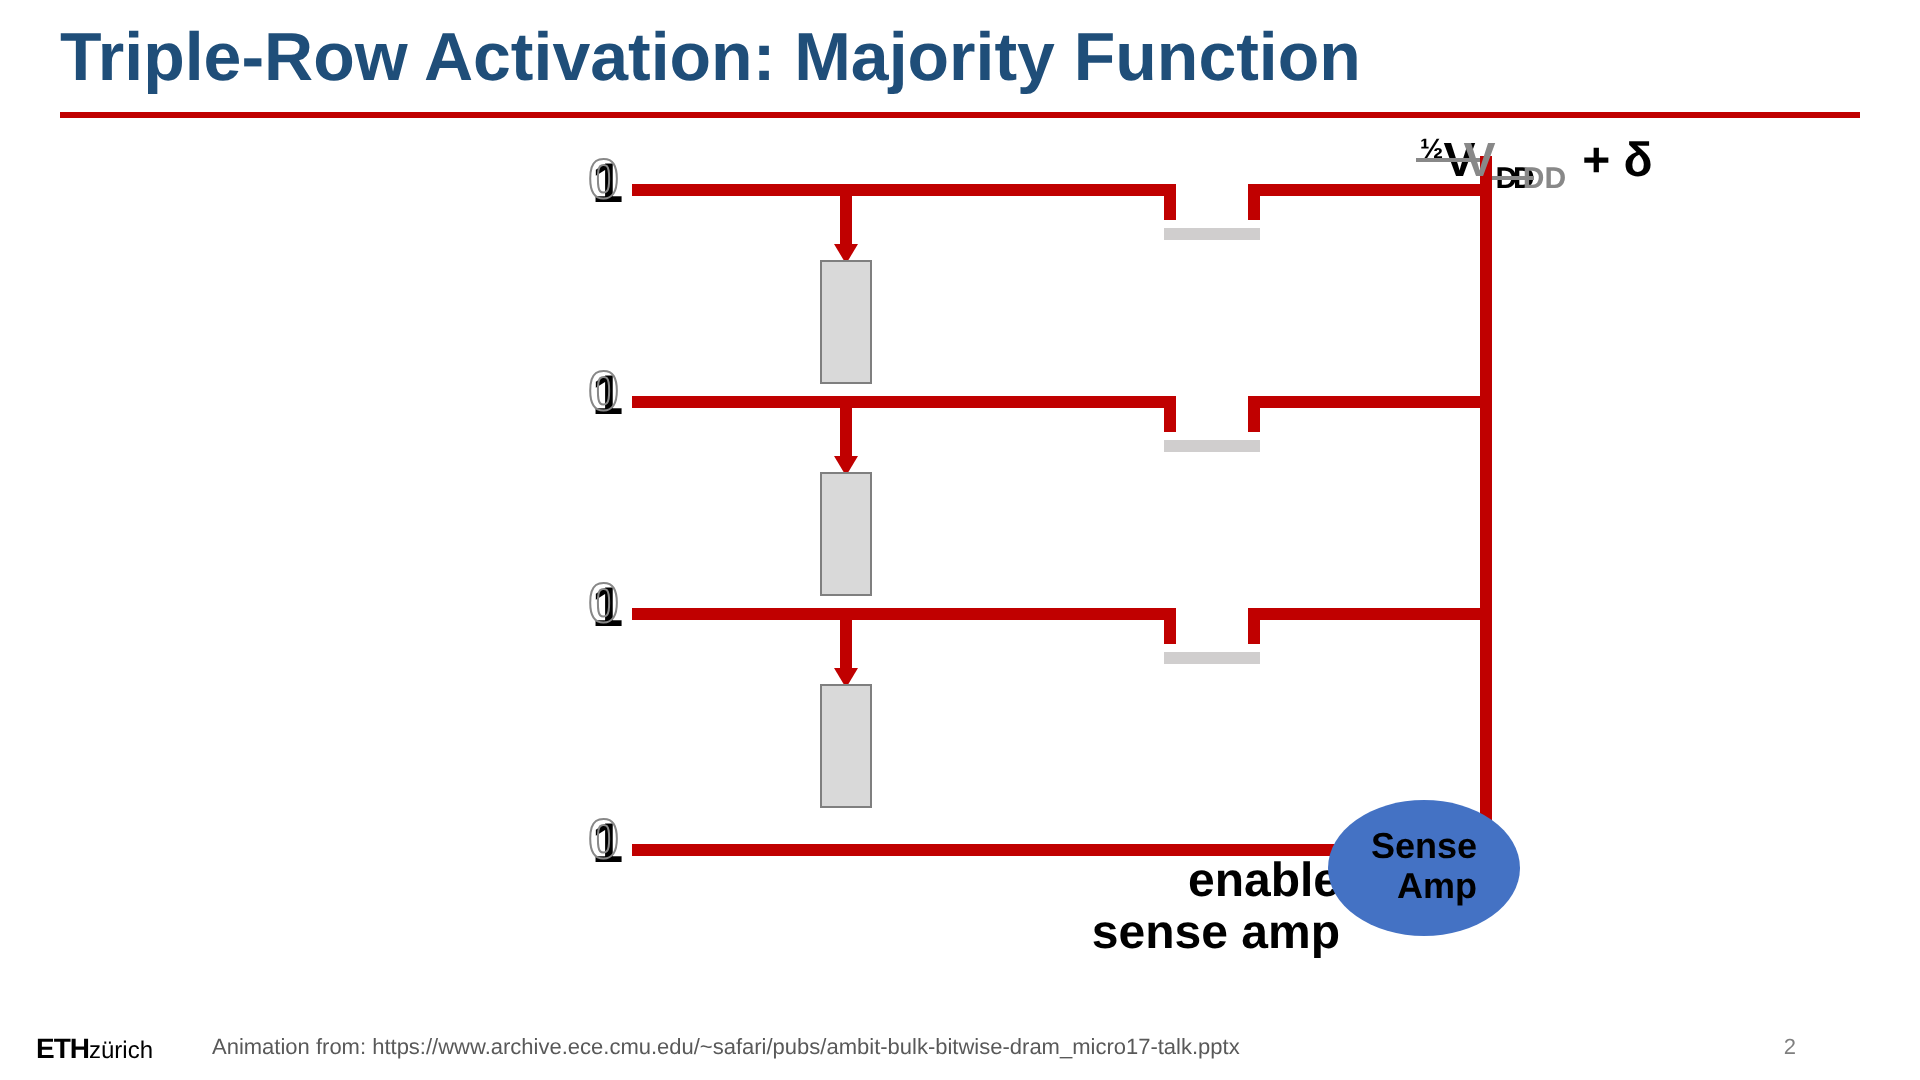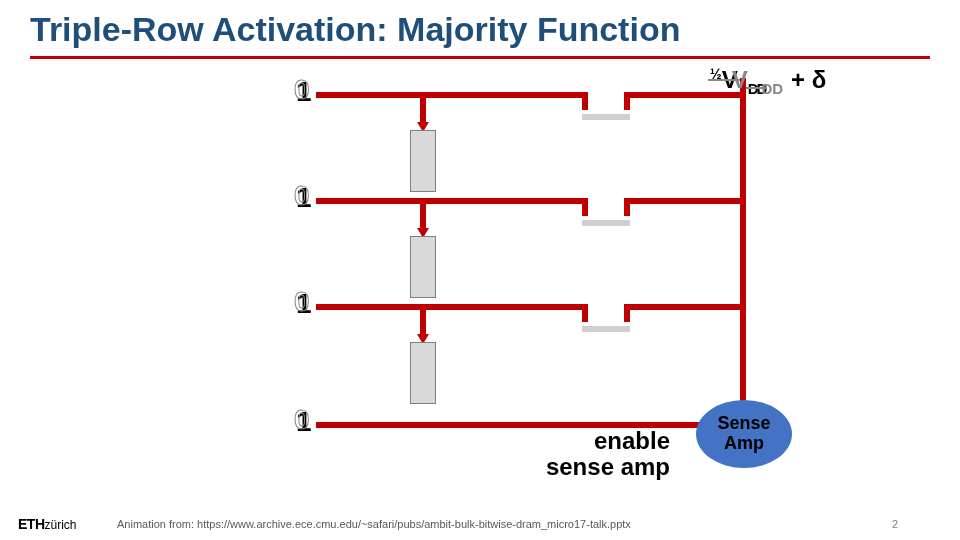--- a/index.html
+++ b/index.html
@@ -142,21 +142,21 @@
     color: #000;
     text-align: center;
     line-height: 1.1;
     display: flex;
     align-items: center;
     justify-content: center;
     font-weight: bold;
   }
   .footer {
     position: absolute;
-    left: 117px;
+    left: 106px;
     bottom: 10px;
     font-size: 11px;
     color: #595959;
   }
   .pagenum {
     position: absolute;
     right: 14px;
     bottom: 10px;
     font-size: 11px;
     color: #7f7f7f;
@@ -247,21 +247,21 @@
     <div class="bit" style="left:296px; top:336px;">
       <span>1</span>
       <span class="outline">0</span>
     </div>
     <div class="wl" style="left:316px; top:352px; width:430px;"></div>
 
 
     <div class="enable" style="left:480px; top:358px; width:190px; white-space:pre-line;">enable
 sense amp</div>
 
-    <div class="senseamp" style="left:696px; top:330px; white-space:pre-line;">Sense
+    <div class="senseamp" style="left:664px; top:330px; white-space:pre-line;text-align:right;">Sense
 Amp</div>
 
   </div>
 
   <div class="ethlogo">
     <span>ETH</span><span class="zurich">zürich</span>
   </div>
   <div class="footer">Animation from: https://www.archive.ece.cmu.edu/~safari/pubs/ambit-bulk-bitwise-dram_micro17-talk.pptx</div>
   <div class="pagenum">2</div>
 

